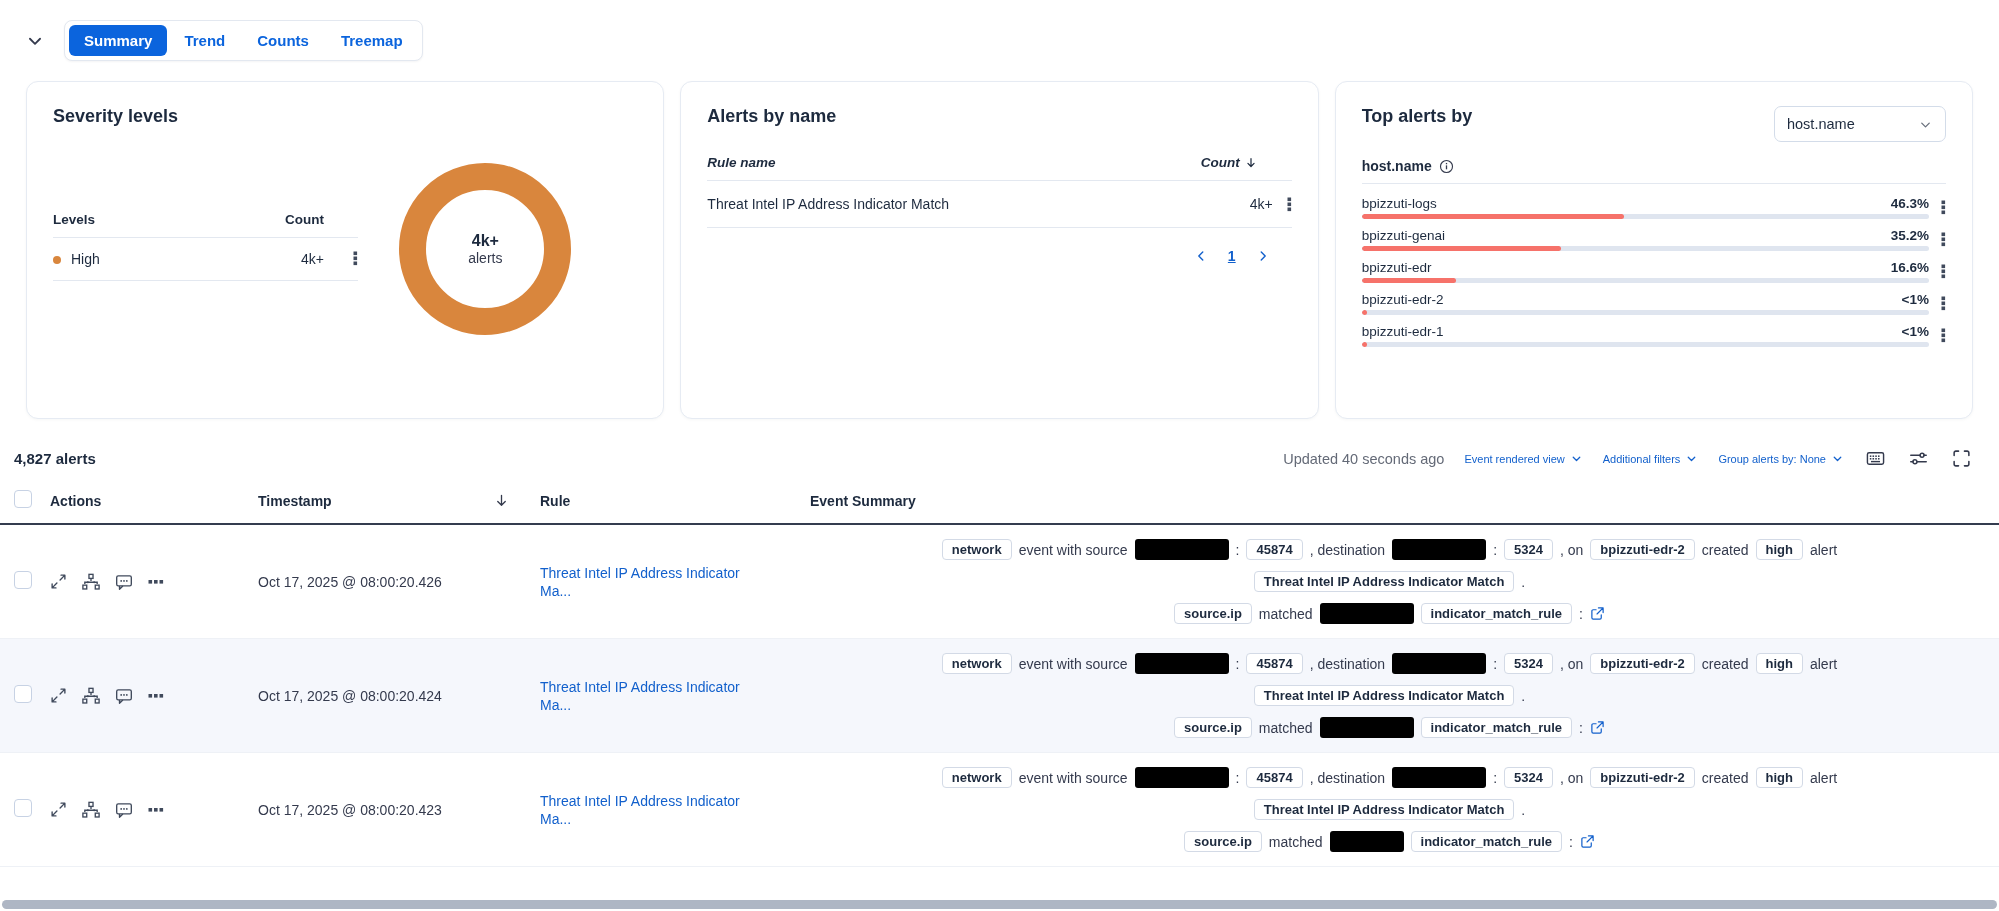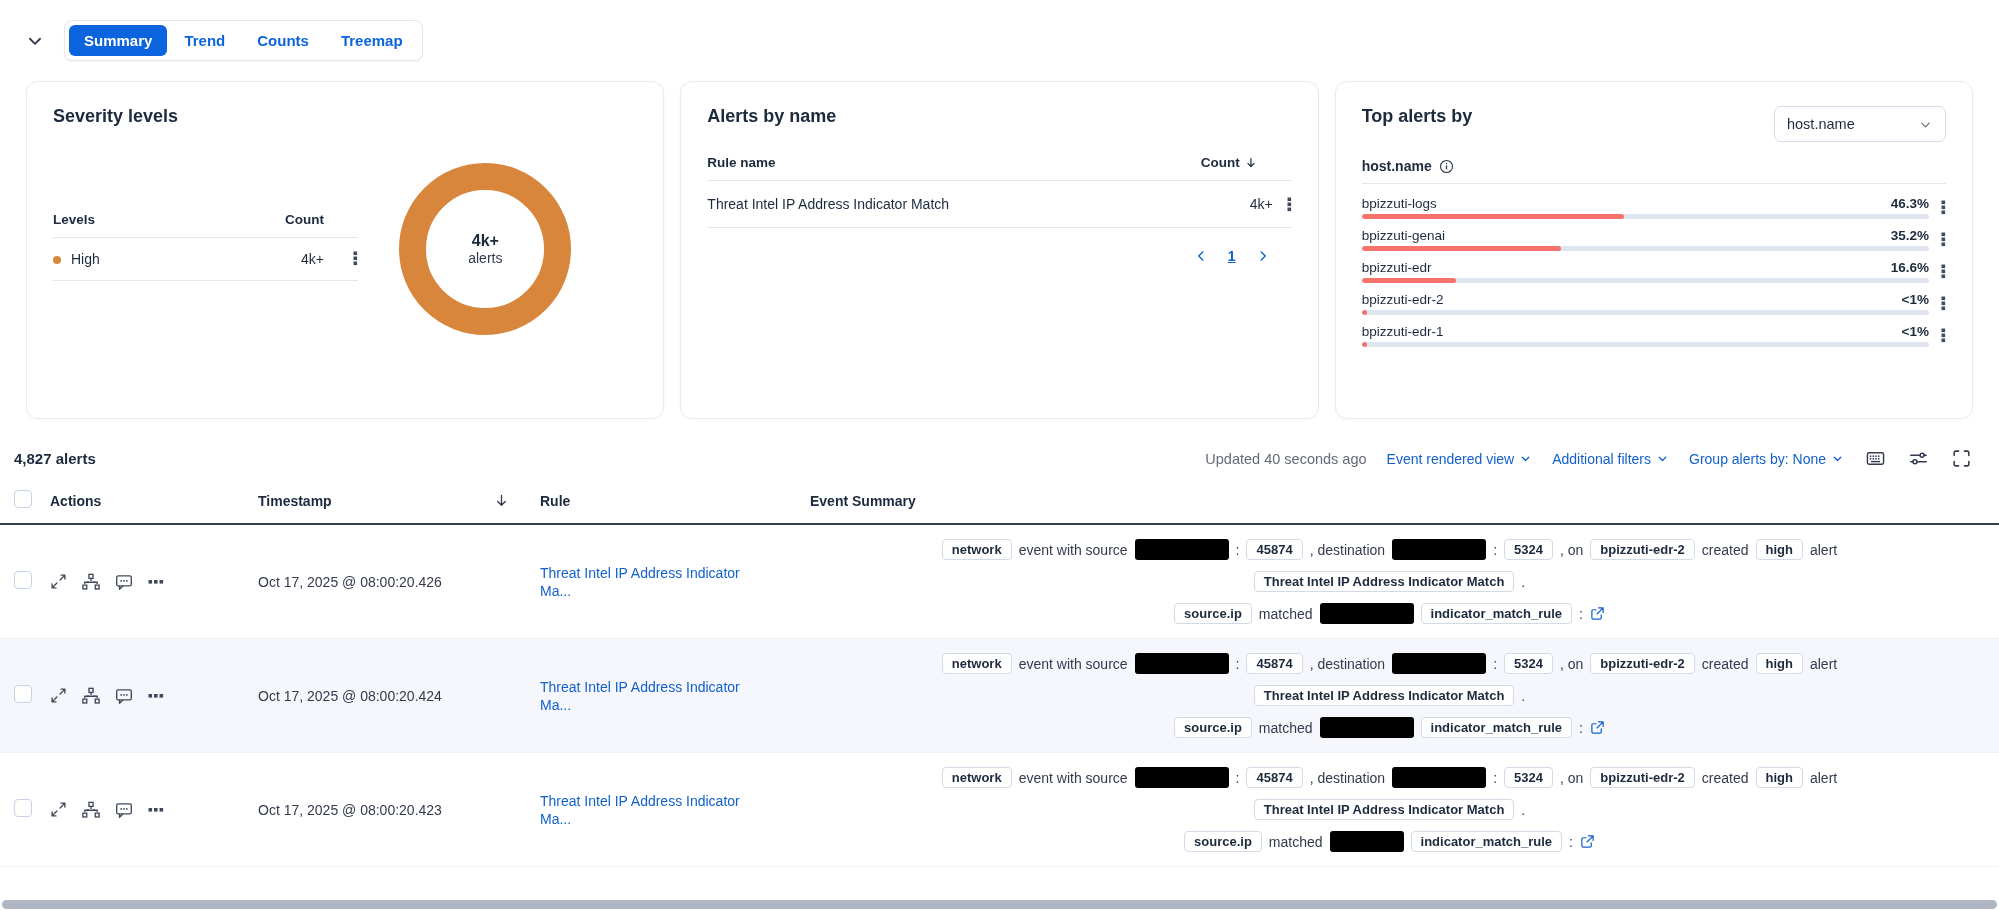--- a/index.html
+++ b/index.html
@@ -26,21 +26,21 @@
   .sev-hrow { font-weight:600; padding-bottom:10px; border-bottom:1px solid #e3e8f0; }
   .sev-row { padding:13px 0; border-bottom:1px solid #e3e8f0; font-size:14px; }
   .num { text-align:right; }
   .dot { display:inline-block; width:8px; height:8px; border-radius:50%; background:#d9863d; margin-right:10px; vertical-align:middle; }
   .donut-wrap { margin:6px 66px 0 auto; }
   .donut { width:172px; height:172px; border-radius:50%; border:27px solid #d9863d; display:flex; flex-direction:column; align-items:center; justify-content:center; }
   .donut .v { font-weight:700; font-size:16px; }
   .donut .l { font-size:14px; color:#343a4d; }
 
   
-  .abn-hrow { display:flex; align-items:center; margin-top:28px; padding-bottom:10px; border-bottom:1px solid #e3e8f0; font-size:13.5px; font-weight:600; }
+  .abn-hrow { display:flex; align-items:center; margin-top:28px; padding-bottom:10px; border-bottom:1px solid #e3e8f0; font-size:13.5px; font-weight:600;font-style:italic; }
   .abn-row { display:flex; align-items:center; padding:15px 0; border-bottom:1px solid #e3e8f0; font-size:14px; }
   .abn-count { margin-left:auto; }
   .abn-dots { margin-left:14px; }
   .pager { display:flex; align-items:center; justify-content:flex-end; gap:20px; margin-top:20px; padding-right:22px; }
   .pager .chev { color:#1260cc; background:none; border:none; cursor:pointer; display:flex; }
   .page-num { color:#1260cc; font-weight:700; font-size:14px; text-decoration:underline; background:none; border:none; cursor:pointer; font-family:inherit; }
 
   
   .ta-head { display:flex; align-items:flex-start; justify-content:space-between; }
   .select-box { display:flex; align-items:center; justify-content:space-between; width:172px; border:1px solid #d3dce9; border-radius:7px; padding:9px 12px; font-size:14.5px; color:#1d2a3e; background:#fff; cursor:pointer; }
@@ -51,21 +51,21 @@
   .ta-top { display:flex; justify-content:space-between; align-items:baseline; font-size:13.5px; margin-bottom:3px; }
   .ta-pct { font-weight:700; }
   .ta-bar { height:5px; background:#dfe5ef; border-radius:3px; overflow:hidden; }
   .ta-fill { height:100%; background:#f6726a; border-radius:3px; }
 
   
   .grid-toolbar { display:flex; align-items:center; margin:30px 26px 0 14px; }
   .alert-count { font-size:15px; font-weight:600; color:#1d2a3e; }
   .tb-right { margin-left:auto; display:flex; align-items:center; gap:20px; }
   .tb-updated { color:#646a77; font-size:14.5px; }
-  .tb-link { display:flex; align-items:center; gap:5px; color:#1260cc; font-size:14px; background:none; border:none; cursor:pointer; font-family:inherit; }
+  .tb-link { display:flex; align-items:center; gap:5px; color:#1260cc; font-size:11px; background:none; border:none; cursor:pointer; font-family:inherit; }
   .tb-icon { background:none; border:none; cursor:pointer; color:#343a4d; display:flex; padding:0 2px; }
 
   
   .grid { margin:14px 0 0; }
   .grid-hrow, .grid-row { display:grid; grid-template-columns:44px 170px 295px 265px 1fr; align-items:center; }
   .grid-hrow { padding:8px 0 12px; border-bottom:2px solid #343c4f; font-size:14px; font-weight:700; color:#1d2a3e; }
   .cell-check { padding-left:14px; }
   .checkbox { width:18px; height:18px; border:1px solid #c7d2e4; border-radius:4px; background:#fff; display:inline-block; cursor:pointer; }
   .h-actions { padding-left:6px; }
   .h-ts { display:flex; align-items:center; justify-content:space-between; padding-left:44px; }

